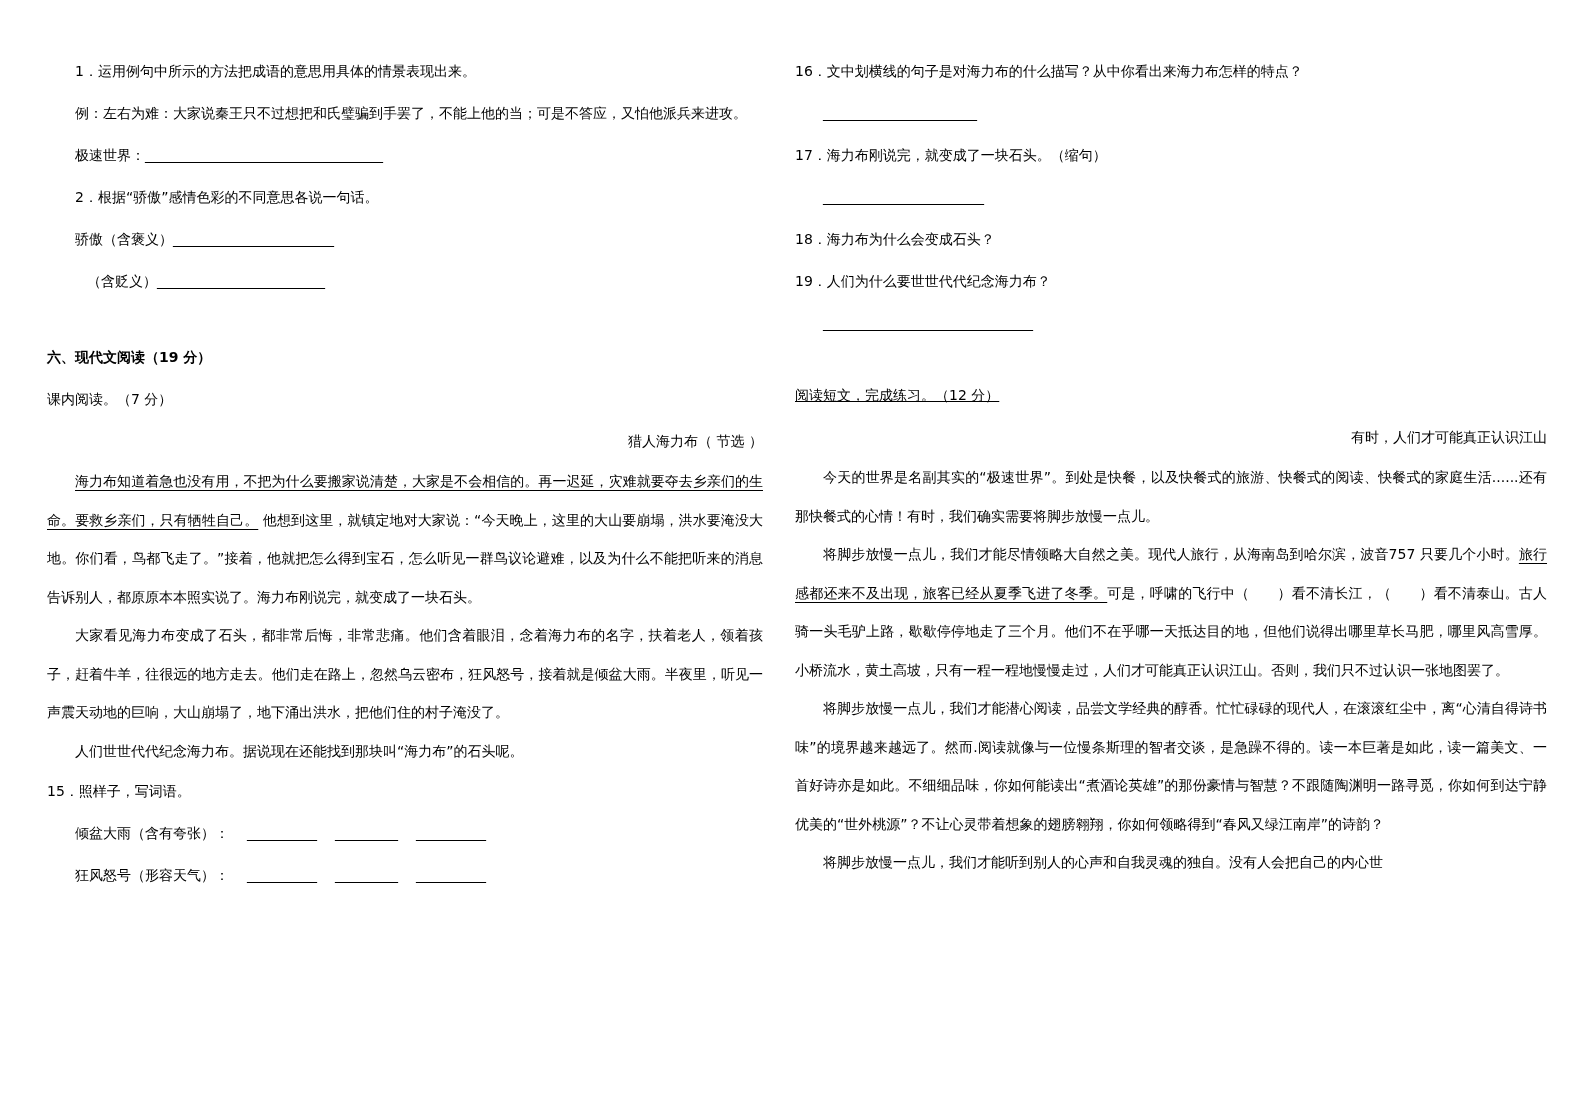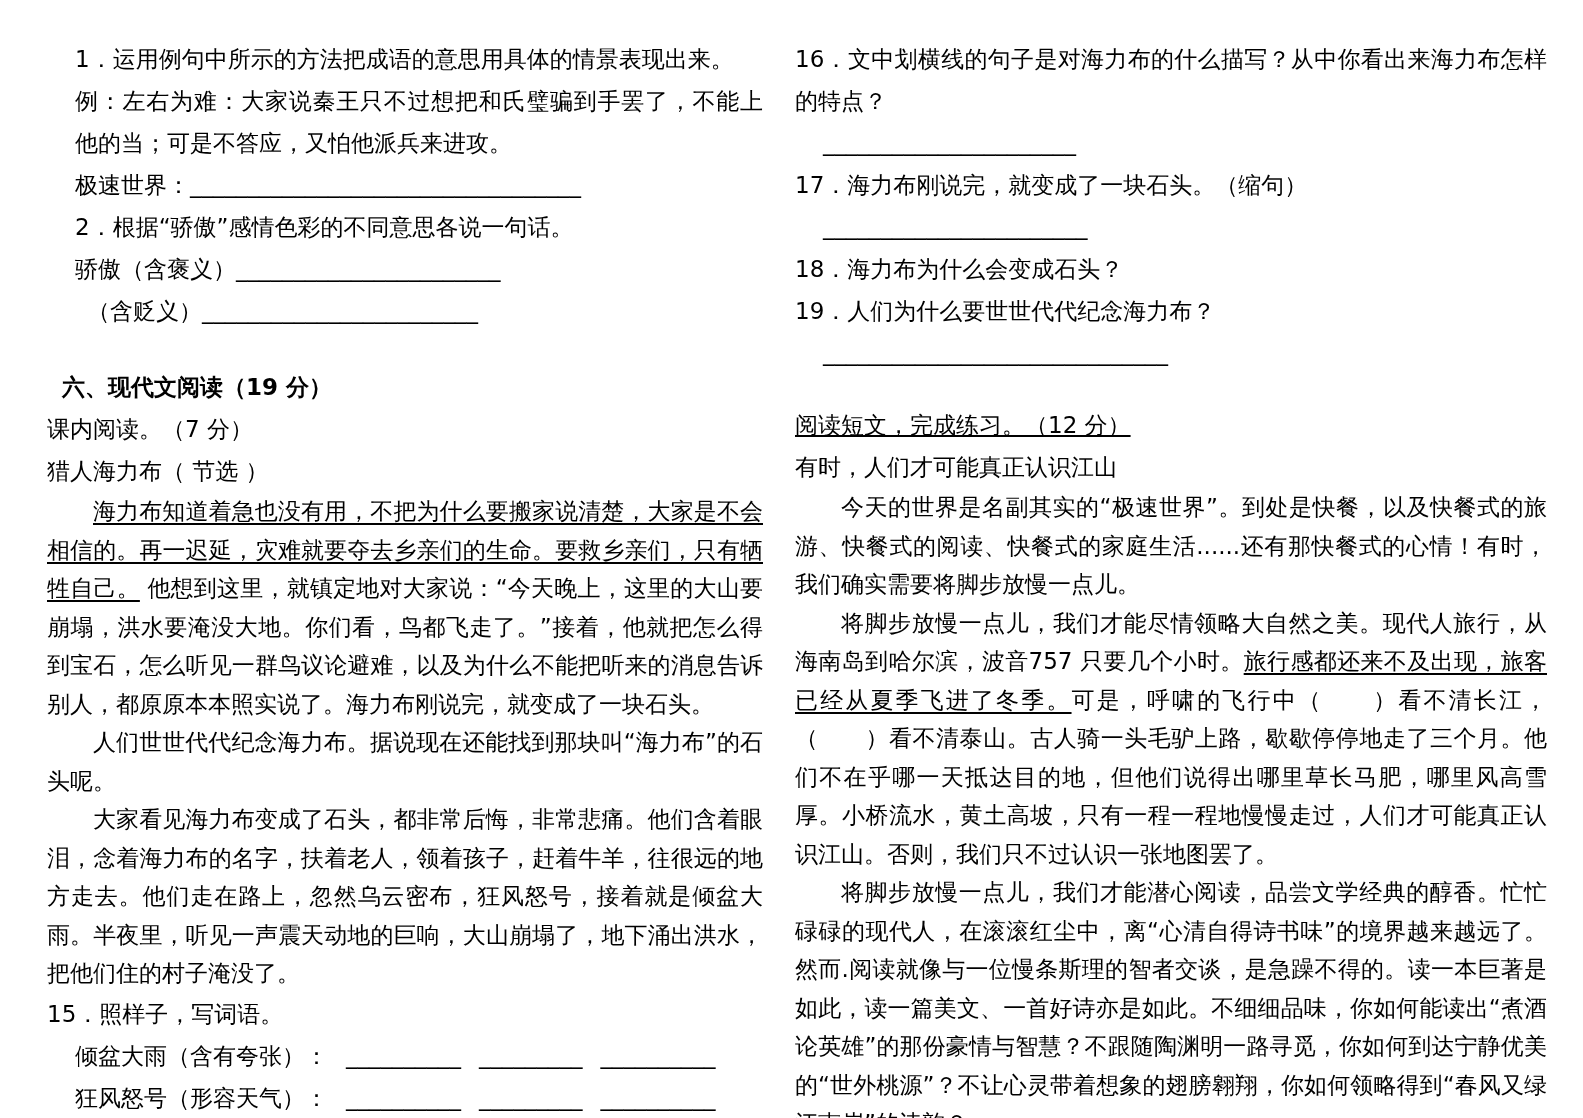--- a/index.html
+++ b/index.html
@@ -5,33 +5,33 @@
   * { margin:0; padding:0; box-sizing:border-box; }
   html,body { width:1583px; height:1118px; }
   body {
     background:#ffffff;
     color:#000000;
     font-family:"DejaVu Sans","Liberation Sans",sans-serif;
     overflow:hidden;
     position:relative;
   }
   .page { position:absolute; inset:0; background:#ffffff; }
-  .col { position:absolute; top:38px; font-size:23px; color:#000; }
+  .col { position:absolute; top:50px; font-size:14px; color:#000; }
   .col-left  { left:47px;  width:716px; }
   .col-right { left:795px; width:752px; }
   .line { line-height:42px; text-align:justify; }
   .para { line-height:38.5px; text-align:justify; text-indent:2em; }
   .q-indent  { padding-left:28px; }
   .q-indent2 { padding-left:40px; }
-  .center { text-align:left; text-indent:0; }
+  .center { text-align:right; text-indent:0; }
   .bold { font-weight:bold; }
   .u { text-decoration:underline; text-underline-offset:4px; }
   .blank { white-space:pre; letter-spacing:0; }
   .sp { margin-right:18px;margin-top:47px; }
-  .gap-lg { margin-top:34px;margin-left:15px; }
+  .gap-lg { margin-top:34px; }
   .gap-md { margin-top:30px;text-decoration:underline; }
 </style>
 </head>
 <body>
 
 <div class="page">
 
   <div class="col col-left">
 
     <div class="line q-indent">1．运用例句中所示的方法把成语的意思用具体的情景表现出来。</div>
@@ -47,23 +47,23 @@
     <div class="line q-indent2"><span>（含贬义）</span><span class="blank">________________________</span></div>
 
     <div class="line bold gap-lg">六、现代文阅读（19 分）</div>
 
     <div class="line">课内阅读。（7 分）</div>
 
     <div class="line center">猎人海力布（ 节选 ）</div>
 
     <p class="para"><span class="u">海力布知道着急也没有用，不把为什么要搬家说清楚，大家是不会相信的。再一迟延，灾难就要夺去乡亲们的生命。要救乡亲们，只有牺牲自己。</span><span> 他想到这里，就镇定地对大家说：“今天晚上，这里的大山要崩塌，洪水要淹没大地。你们看，鸟都飞走了。”接着，他就把怎么得到宝石，怎么听见一群鸟议论避难，以及为什么不能把听来的消息告诉别人，都原原本本照实说了。海力布刚说完，就变成了一块石头。</span></p>
 
+    <p class="para">大家看见海力布变成了石头，都非常后悔，非常悲痛。他们含着眼泪，念着海力布的名字，扶着老人，领着孩子，赶着牛羊，往很远的地方走去。他们走在路上，忽然乌云密布，狂风怒号，接着就是倾盆大雨。半夜里，听见一声震天动地的巨响，大山崩塌了，地下涌出洪水，把他们住的村子淹没了。</p>
+
     <p class="para">人们世世代代纪念海力布。据说现在还能找到那块叫“海力布”的石头呢。</p>
-
-    <p class="para">大家看见海力布变成了石头，都非常后悔，非常悲痛。他们含着眼泪，念着海力布的名字，扶着老人，领着孩子，赶着牛羊，往很远的地方走去。他们走在路上，忽然乌云密布，狂风怒号，接着就是倾盆大雨。半夜里，听见一声震天动地的巨响，大山崩塌了，地下涌出洪水，把他们住的村子淹没了。</p>
 
     <div class="line">15．照样子，写词语。</div>
 
     <div class="line q-indent"><span class="sp">倾盆大雨（含有夸张）：</span><span class="blank sp">__________</span><span class="blank sp">_________</span><span class="blank">__________</span></div>
 
     <div class="line q-indent"><span class="sp">狂风怒号（形容天气）：</span><span class="blank sp">__________</span><span class="blank sp">_________</span><span class="blank">__________</span></div>
 
   </div>
 
   <div class="col col-right">

